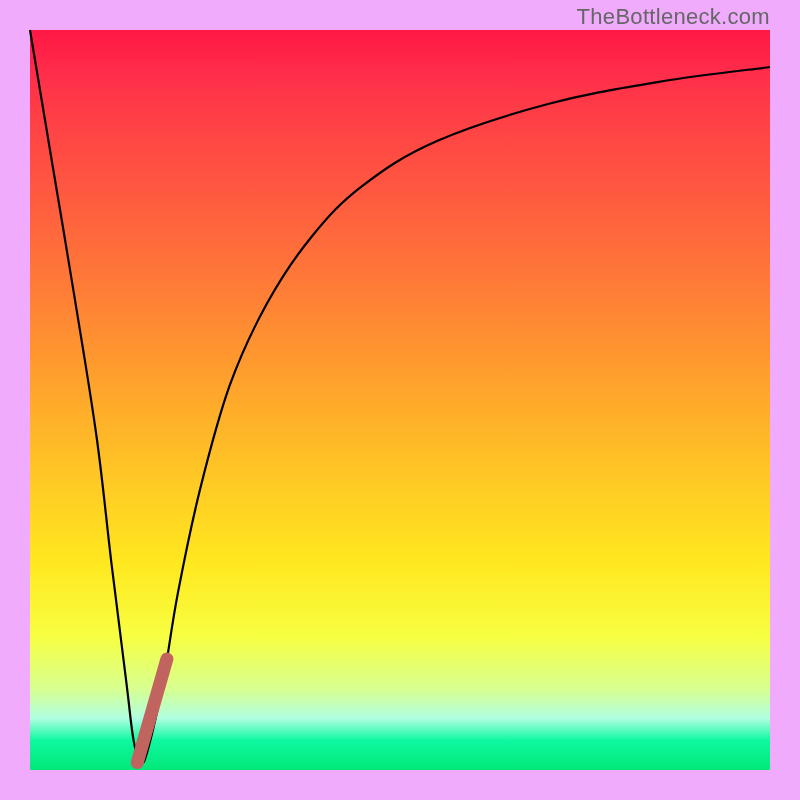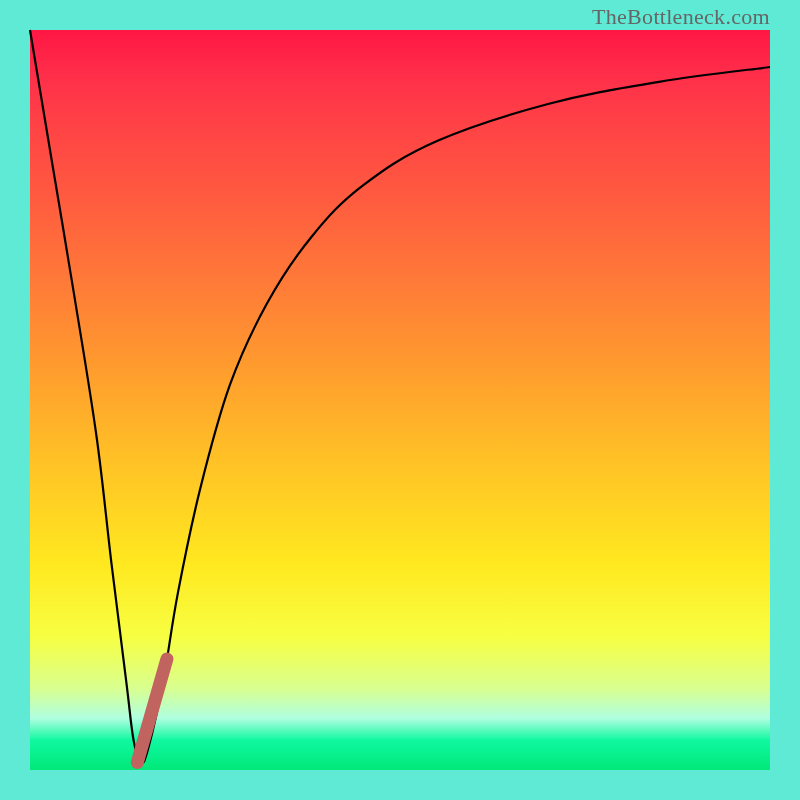--- a/index.html
+++ b/index.html
@@ -10,22 +10,21 @@
     background: #000;
     overflow: hidden;
     font-family: Arial, Helvetica, sans-serif;
   }
   .frame {
     position: absolute;
     top: 0;
     left: 0;
     width: 800px;
     height: 800px;
-    background: #5eead4;
-    font-family: Liberation Serif, serif;
+    background: #f0abfc;
   }
   .plot {
     position: absolute;
     top: 30px;
     left: 30px;
     width: 740px;
     height: 740px;
     background: linear-gradient(to bottom,
       #ff1744 0%,
       #ff2e4a 6%,

